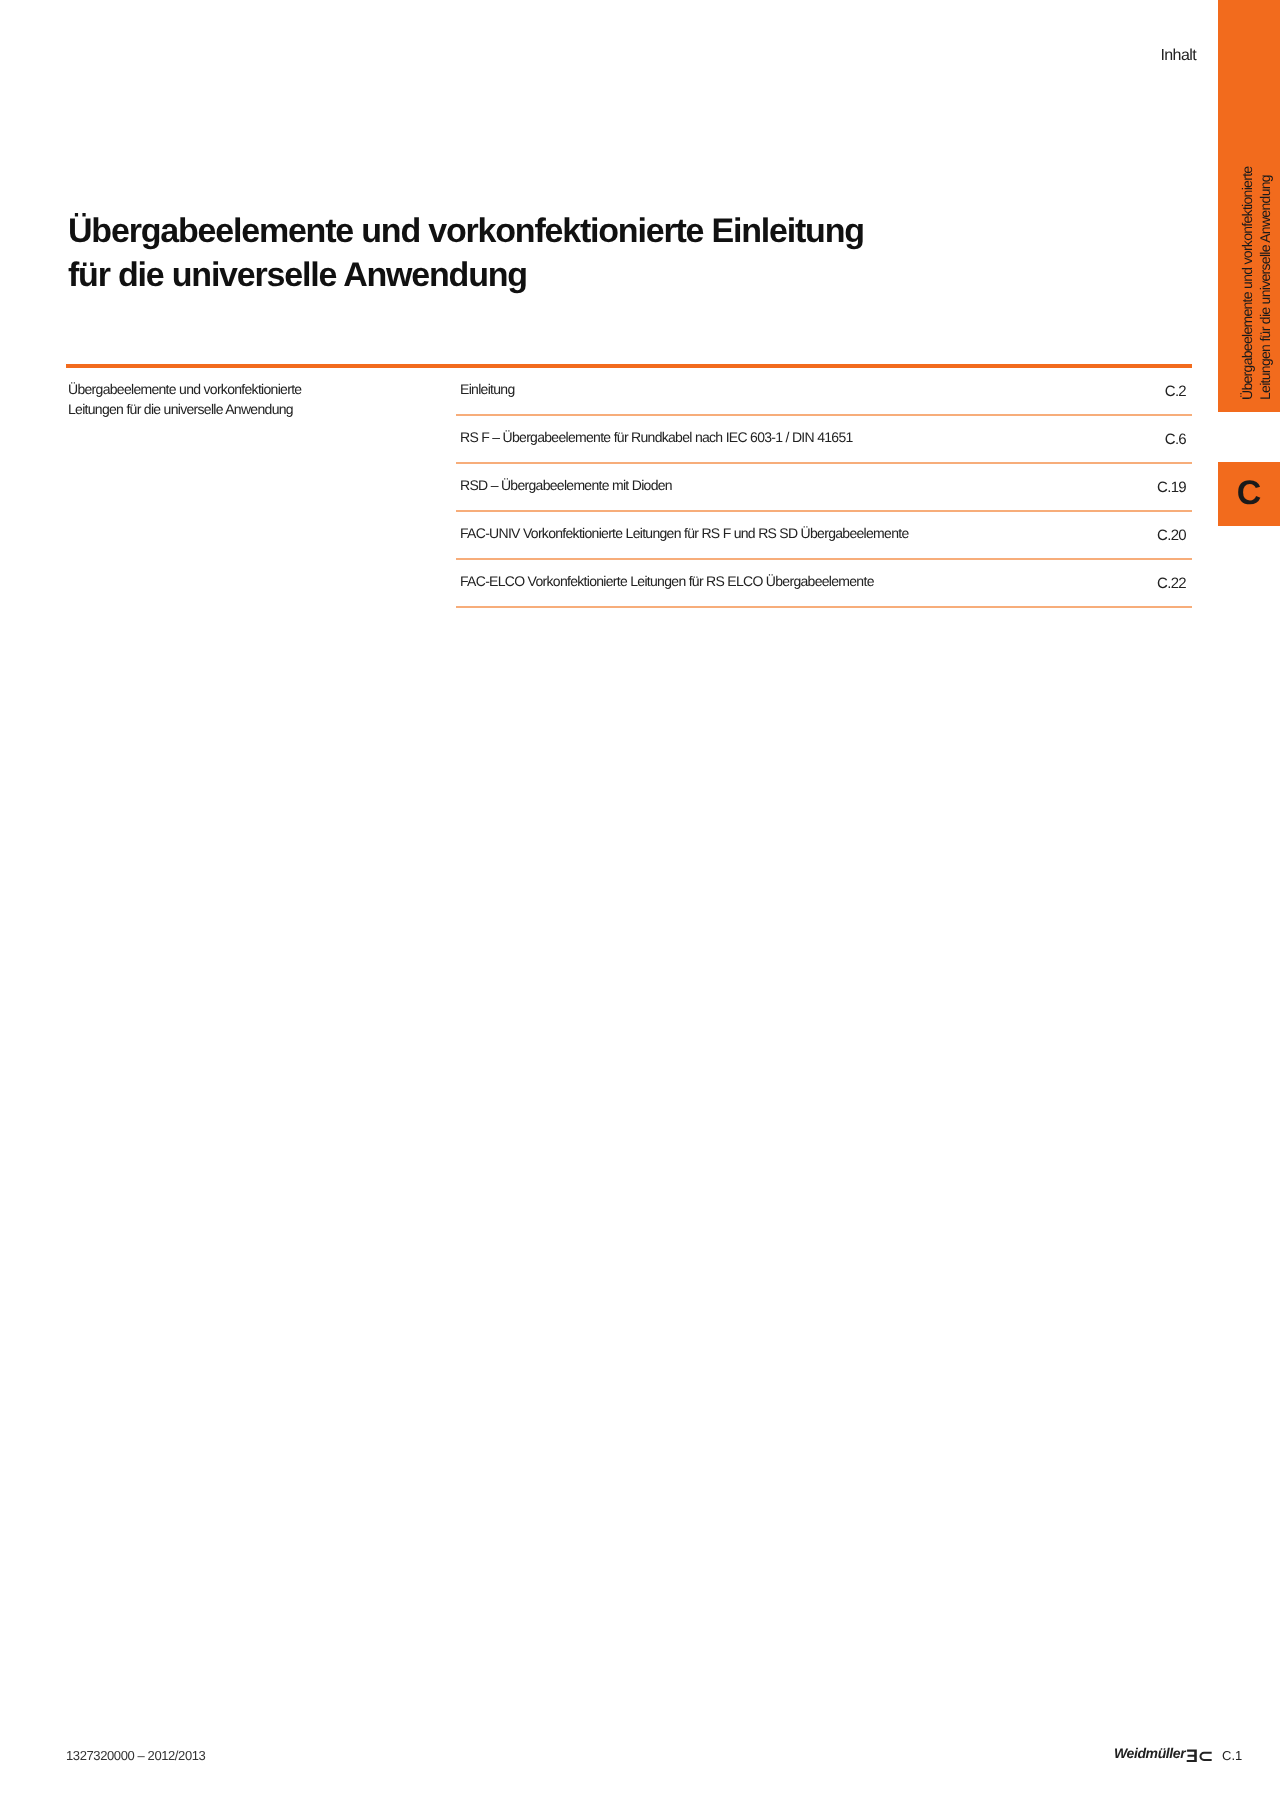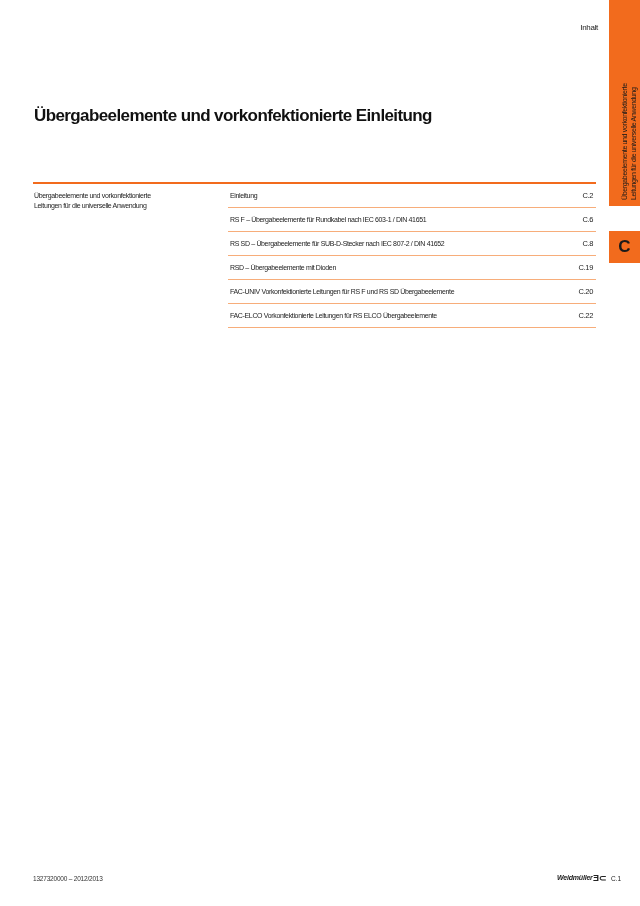--- a/index.html
+++ b/index.html
@@ -78,41 +78,38 @@
   <div class="side-tab-text">
     <div>Übergabeelemente und vorkonfektionierte</div>
     <div>Leitungen für die universelle Anwendung</div>
   </div>
 </div>
 
 <div class="letter-tab">C</div>
 
 <div class="page-title">
   <div>Übergabeelemente und vorkonfektionierte Einleitung</div>
+  <div>für die universelle Anwendung</div>
 </div>
 
 <div class="rule-main"></div>
 
 <div class="section-label">
   <div>Übergabeelemente und vorkonfektionierte</div>
   <div>Leitungen für die universelle Anwendung</div>
 </div>
 
 <div class="toc">
   <div class="toc-row">
     <span class="label">Einleitung</span>
     <span class="page">C.2</span>
   </div>
   <div class="toc-row">
     <span class="label">RS F – Übergabeelemente für Rundkabel nach IEC 603-1 / DIN 41651</span>
     <span class="page">C.6</span>
-  </div>
-  <div class="toc-row">
-    <span class="label">RS SD – Übergabeelemente für SUB-D-Stecker nach IEC 807-2 / DIN 41652</span>
-    <span class="page">C.8</span>
   </div>
   <div class="toc-row">
     <span class="label">RSD – Übergabeelemente mit Dioden</span>
     <span class="page">C.19</span>
   </div>
   <div class="toc-row">
     <span class="label">FAC-UNIV Vorkonfektionierte Leitungen für RS F und RS SD Übergabeelemente</span>
     <span class="page">C.20</span>
   </div>
   <div class="toc-row">

